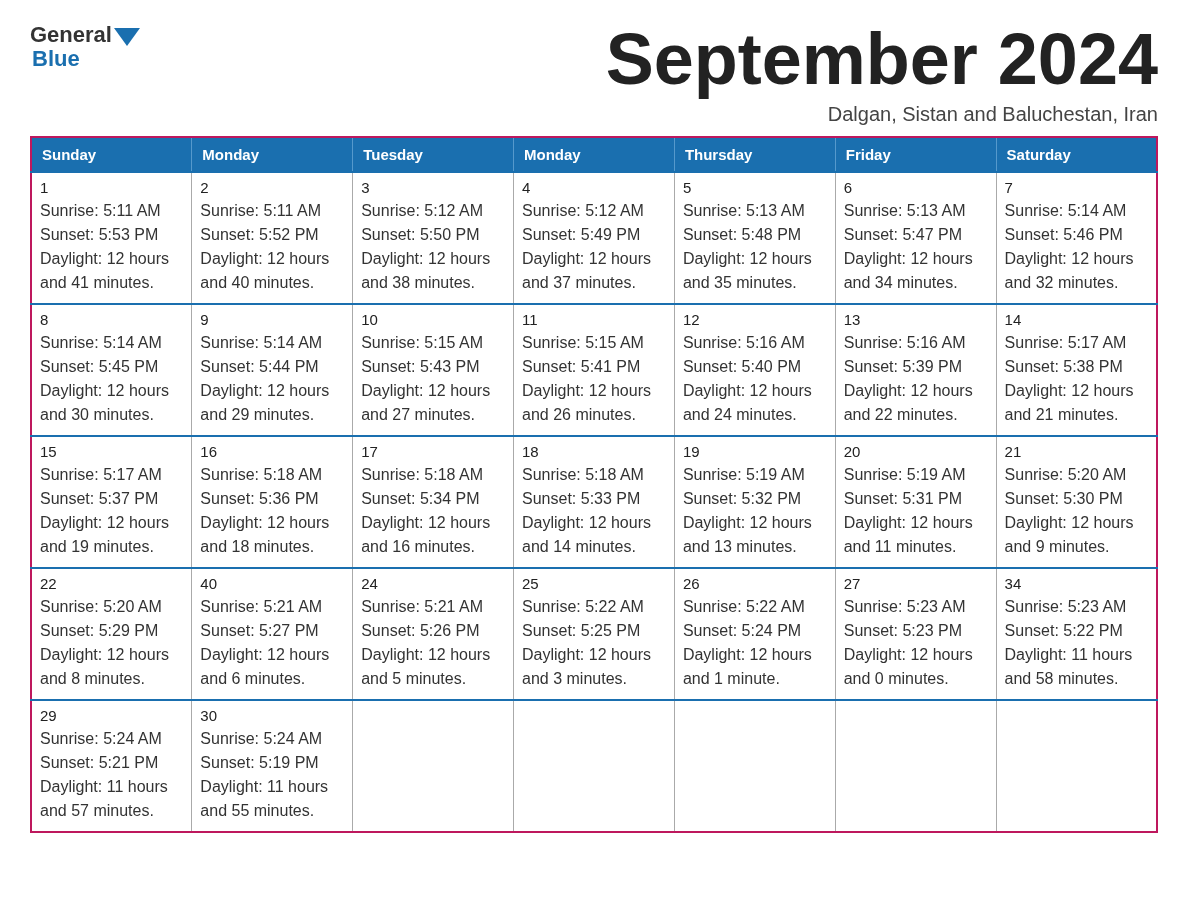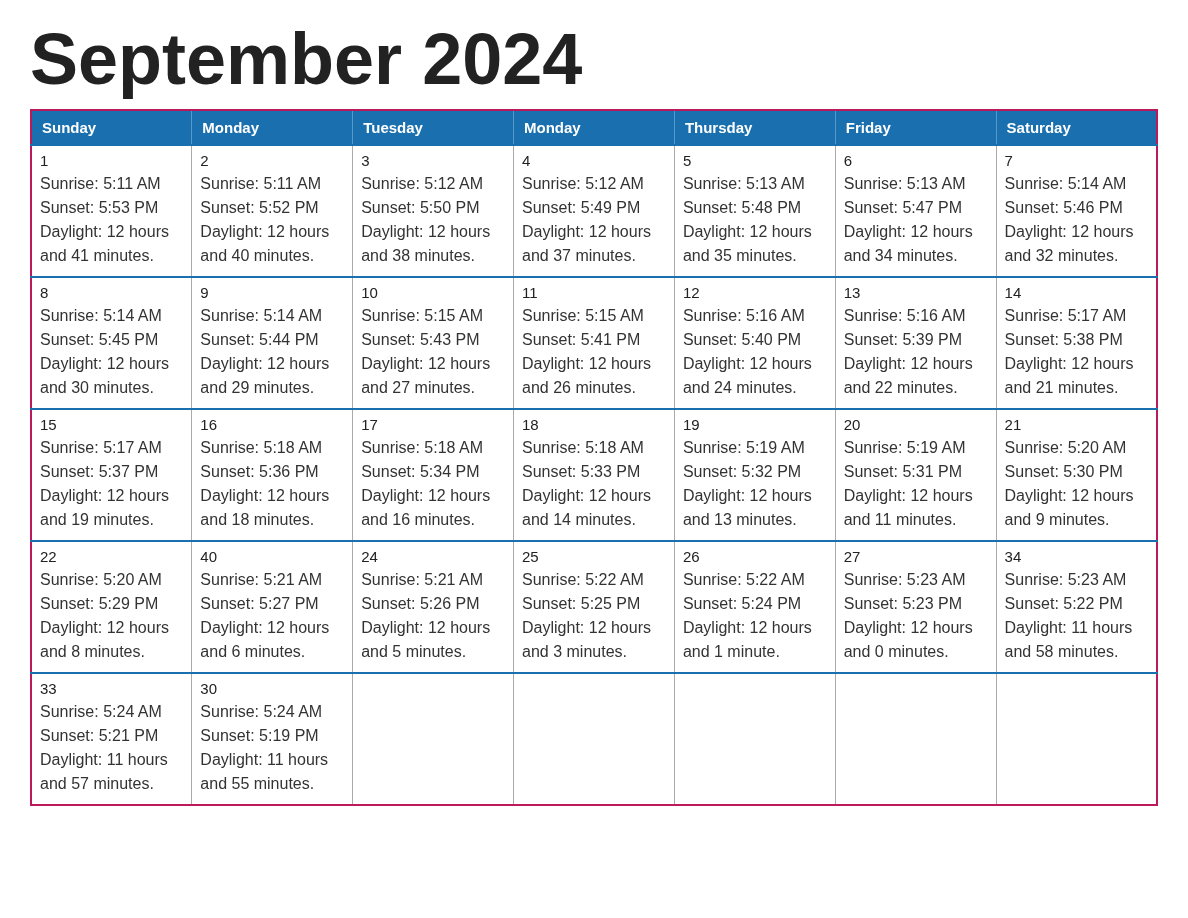--- a/index.html
+++ b/index.html
@@ -114,22 +114,32 @@
     }
 
     .logo-svg {
       display: inline-block;
     }
   </style>
 </head>
 <body>
 
 <div class="header">
+  <div class="logo-container">
+    <div class="logo-top">
+      <span class="logo-text-general">General</span>
+      <svg class="logo-svg" width="30" height="30" viewBox="0 0 30 30">
+        <polygon points="2,8 28,8 15,26" fill="#1a6faf"></polygon>
+      </svg>
+    </div>
+    <div class="logo-bottom">Blue</div>
+  </div>
   <div class="title-section">
     <div class="month-title">September 2024</div>
+    <div class="location-subtitle">Dalgan, Sistan and Baluchestan, Iran</div>
   </div>
 </div>
 
 <table class="calendar">
   <thead>
     <tr>
       <th>Sunday</th>
       <th>Monday</th>
       <th>Tuesday</th>
       <th>Monday</th>
@@ -366,21 +376,21 @@
         <span class="day-number">34</span>
         <div class="day-info">
           Sunrise: 5:23 AM<br>
           Sunset: 5:22 PM<br>
           Daylight: 11 hours and 58 minutes.
         </div>
       </td>
       </tr>
       <tr>
         <td>
-        <span class="day-number">33</span>
+        <span class="day-number">29</span>
         <div class="day-info">
           Sunrise: 5:24 AM<br>
           Sunset: 5:21 PM<br>
           Daylight: 11 hours and 57 minutes.
         </div>
       </td>
         <td>
         <span class="day-number">30</span>
         <div class="day-info">
           Sunrise: 5:24 AM<br>

